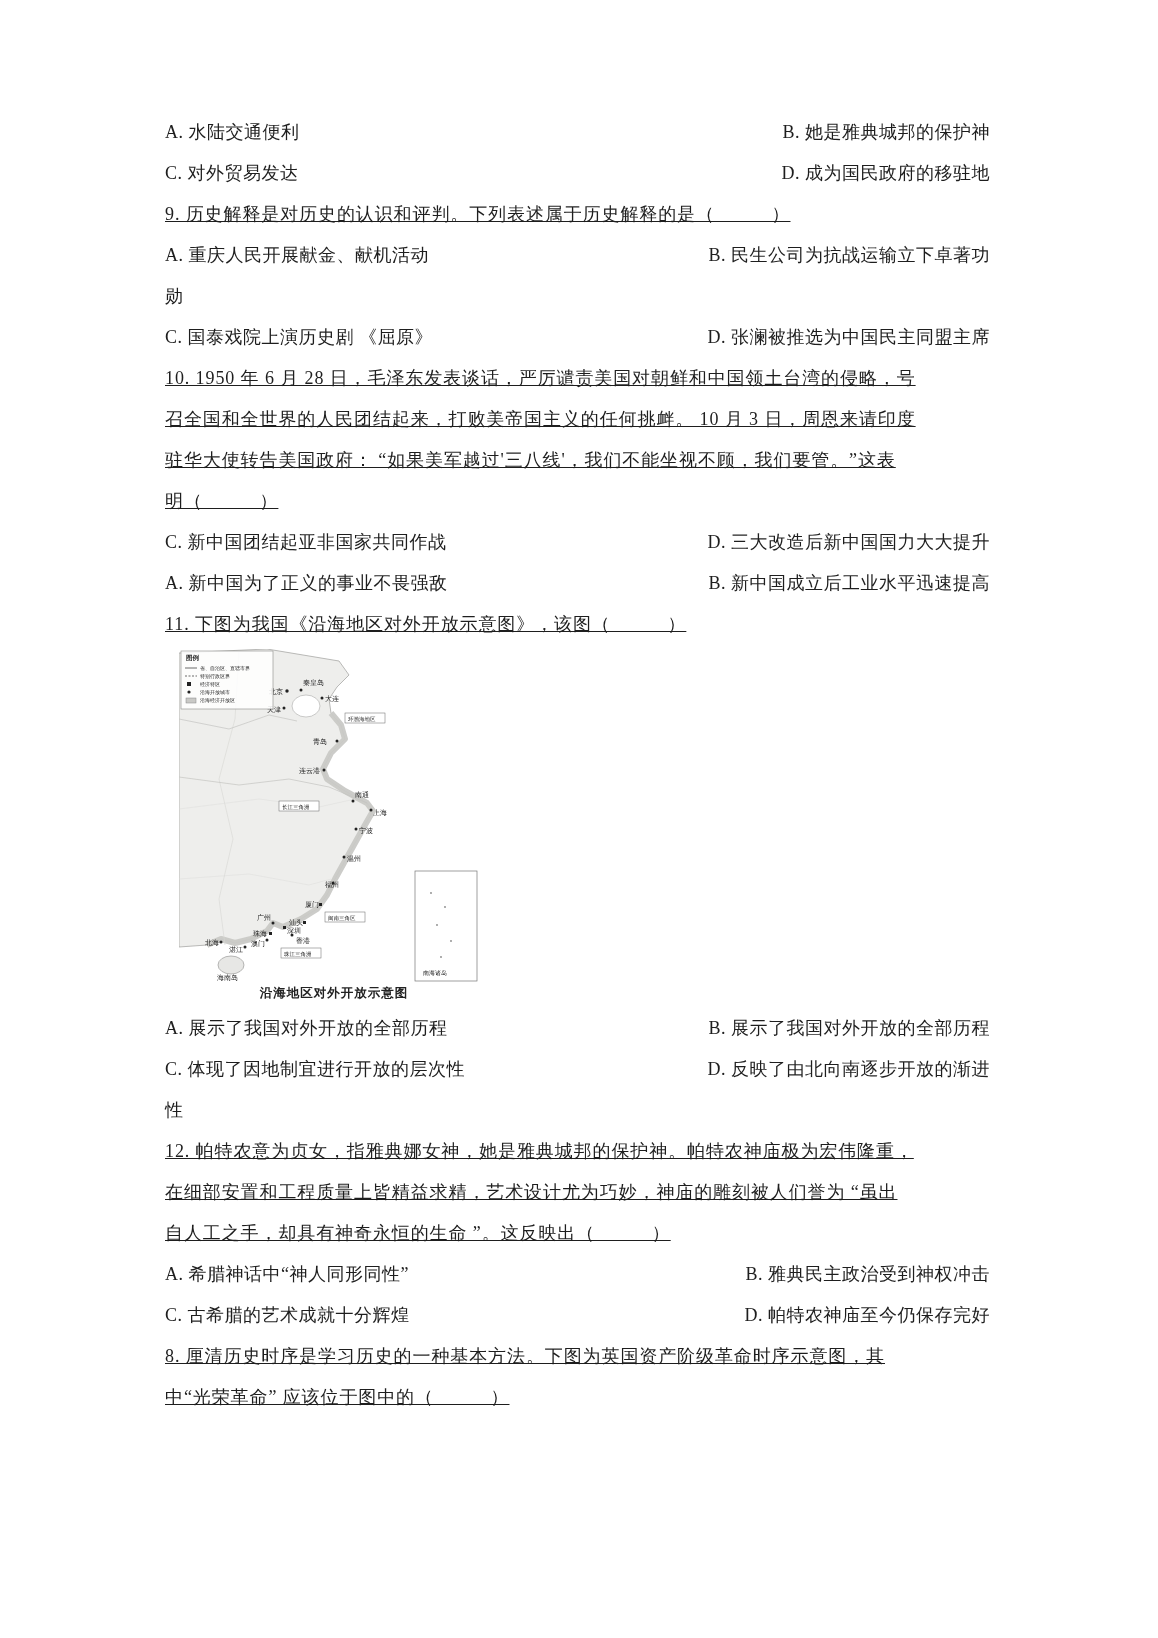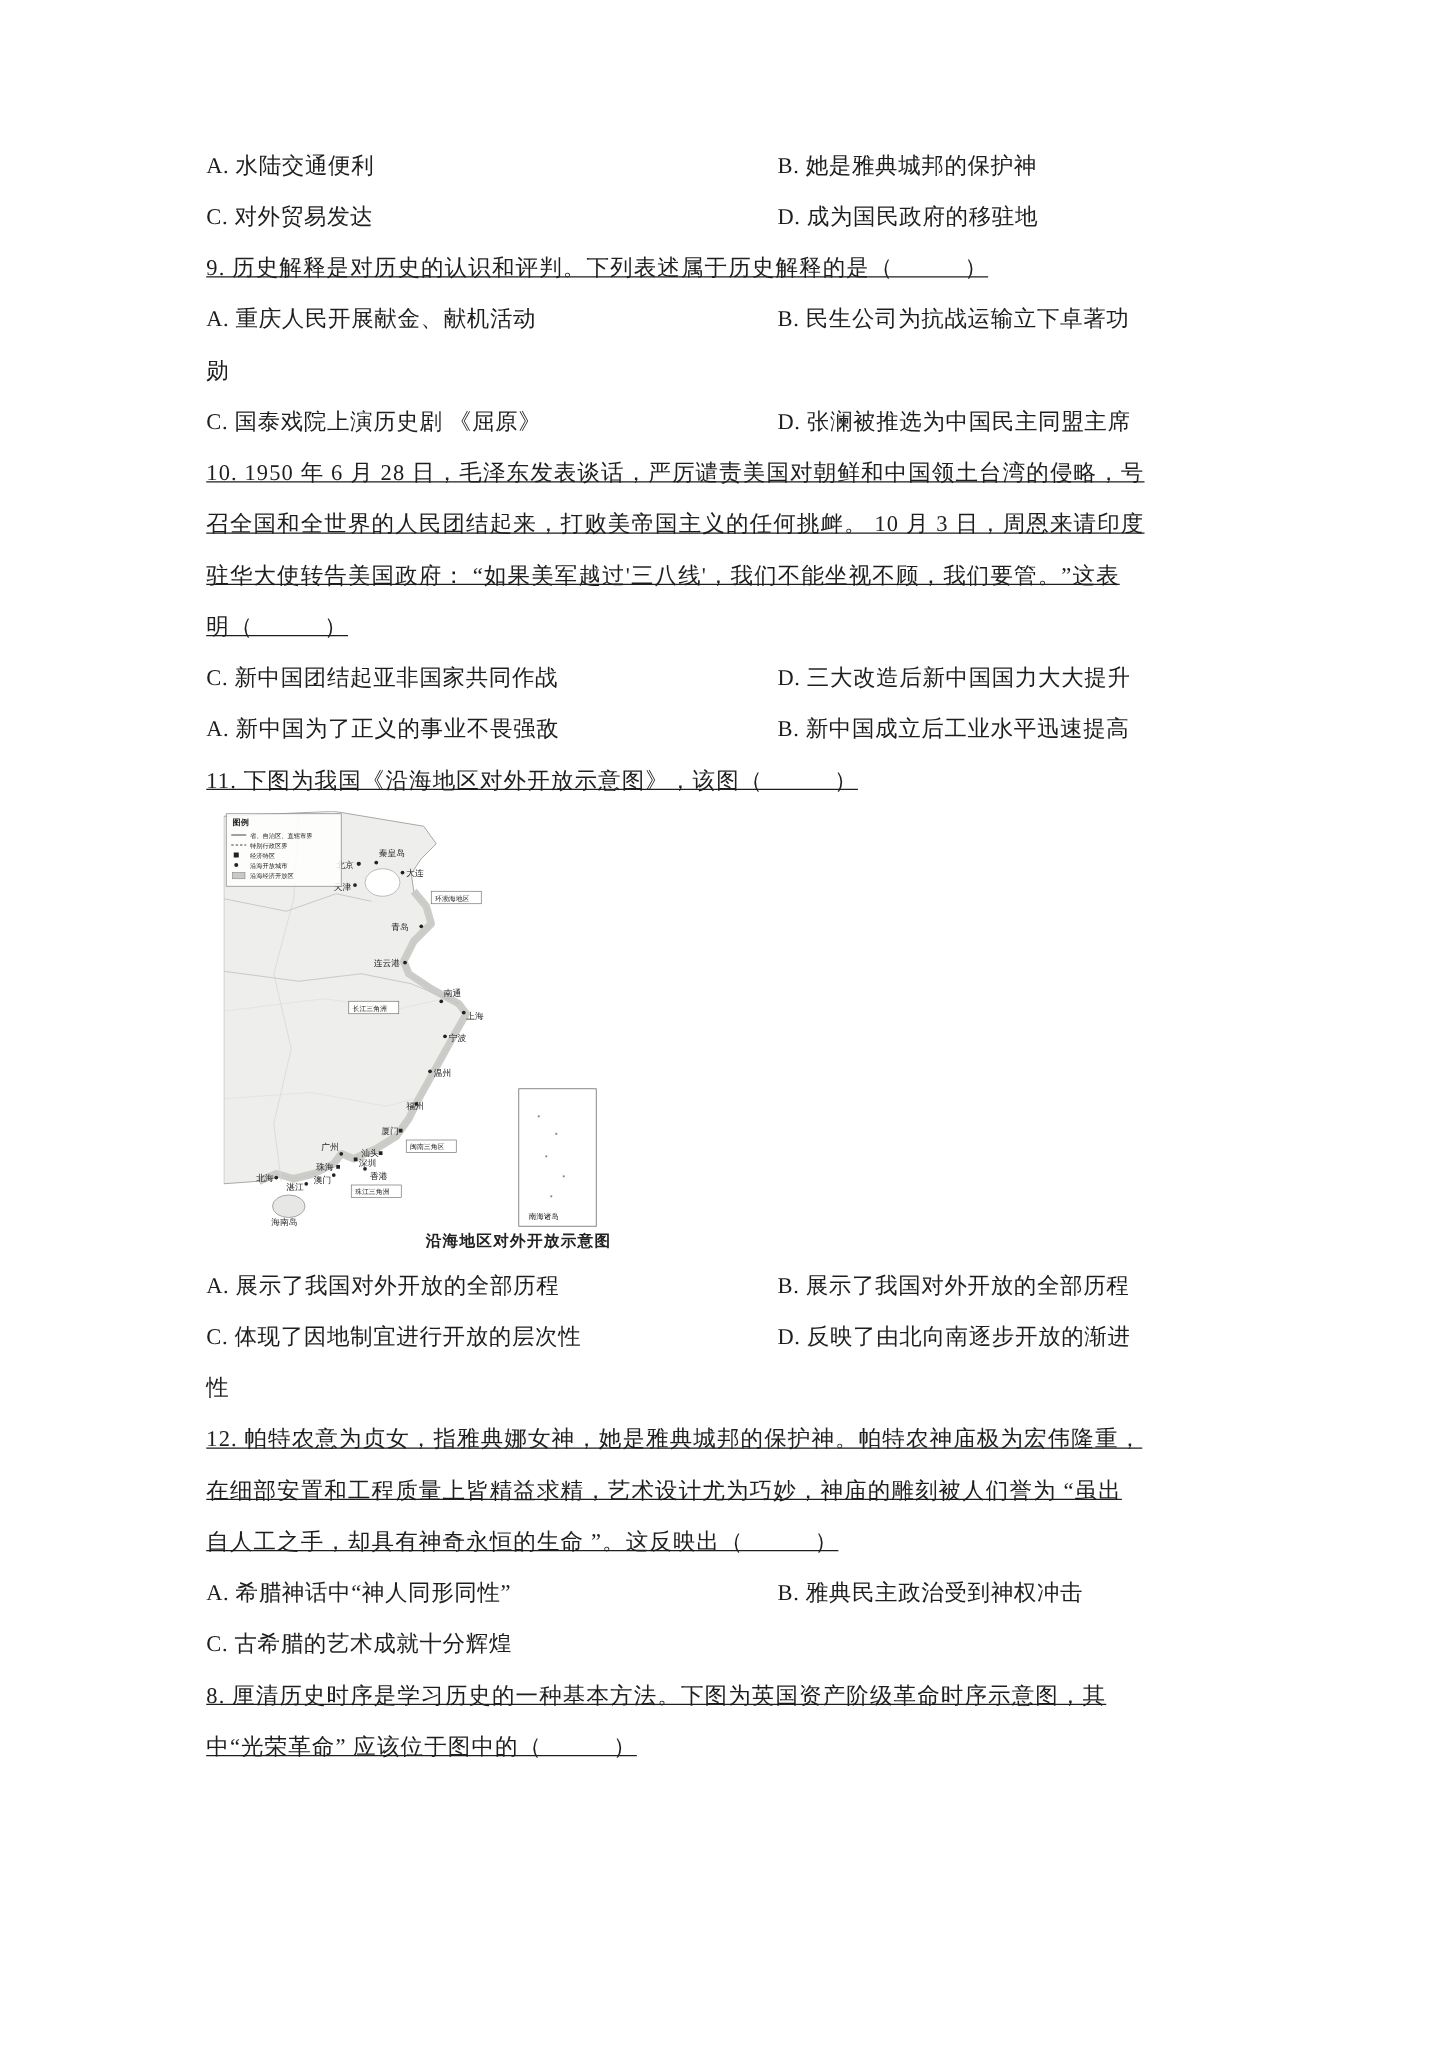--- a/index.html
+++ b/index.html
@@ -14,27 +14,27 @@
   }
   .content {
     position:absolute; left:165px; top:112px; width:825px;
   }
   .line {
     height:41px; line-height:41px;
     font-size:18px; letter-spacing:0.5px;
     white-space:pre;
   }
   .stem { letter-spacing:0.9px;text-decoration:underline; }
-  .opts { display:flex; }
+  .opts { display:flex;justify-content:space-between; }
   .opts .left { flex:0 0 457px; width:457px; white-space:pre; }
   .opts .right { white-space:pre; }
   .map-block { margin:4px 0 6px 14px; width:310px; }
   .map-block svg { display:block; }
   .map-caption {
-    text-align:right; font-size:12.5px; letter-spacing:1px;
+    text-align:center; font-size:12.5px; letter-spacing:1px;
     margin-top:2px; color:#222; font-weight:bold;
   }
   svg text { font-family:"Liberation Sans","DejaVu Sans",sans-serif; fill:#1c1c1c; }
   svg .city { font-size:7px; }
   svg .zone { font-size:5.5px; }
   svg .legend-t { font-size:6.5px; font-weight:bold; }
   svg .legend-i { font-size:5px; }
   svg .inset-t { font-size:6px; }
 </style>
 </head>
@@ -195,19 +195,20 @@
 
     <div class="line stem">12. 帕特农意为贞女，指雅典娜女神，她是雅典城邦的保护神。帕特农神庙极为宏伟隆重，</div>
     <div class="line stem">在细部安置和工程质量上皆精益求精，艺术设计尤为巧妙，神庙的雕刻被人们誉为 “虽出</div>
     <div class="line stem">自人工之手，却具有神奇永恒的生命 ”。这反映出（　　　）</div>
     <div class="line opts">
       <span class="left">A. 希腊神话中“神人同形同性”</span>
       <span class="right">B. 雅典民主政治受到神权冲击</span>
     </div>
     <div class="line opts">
       <span class="left">C. 古希腊的艺术成就十分辉煌</span>
+      <span class="right">D. 帕特农神庙至今仍保存完好</span>
     </div>
 
     <div class="line stem">8. 厘清历史时序是学习历史的一种基本方法。下图为英国资产阶级革命时序示意图，其</div>
     <div class="line stem">中“光荣革命” 应该位于图中的（　　　）</div>
 
   </div>
 </div>
 
 </body></html>

